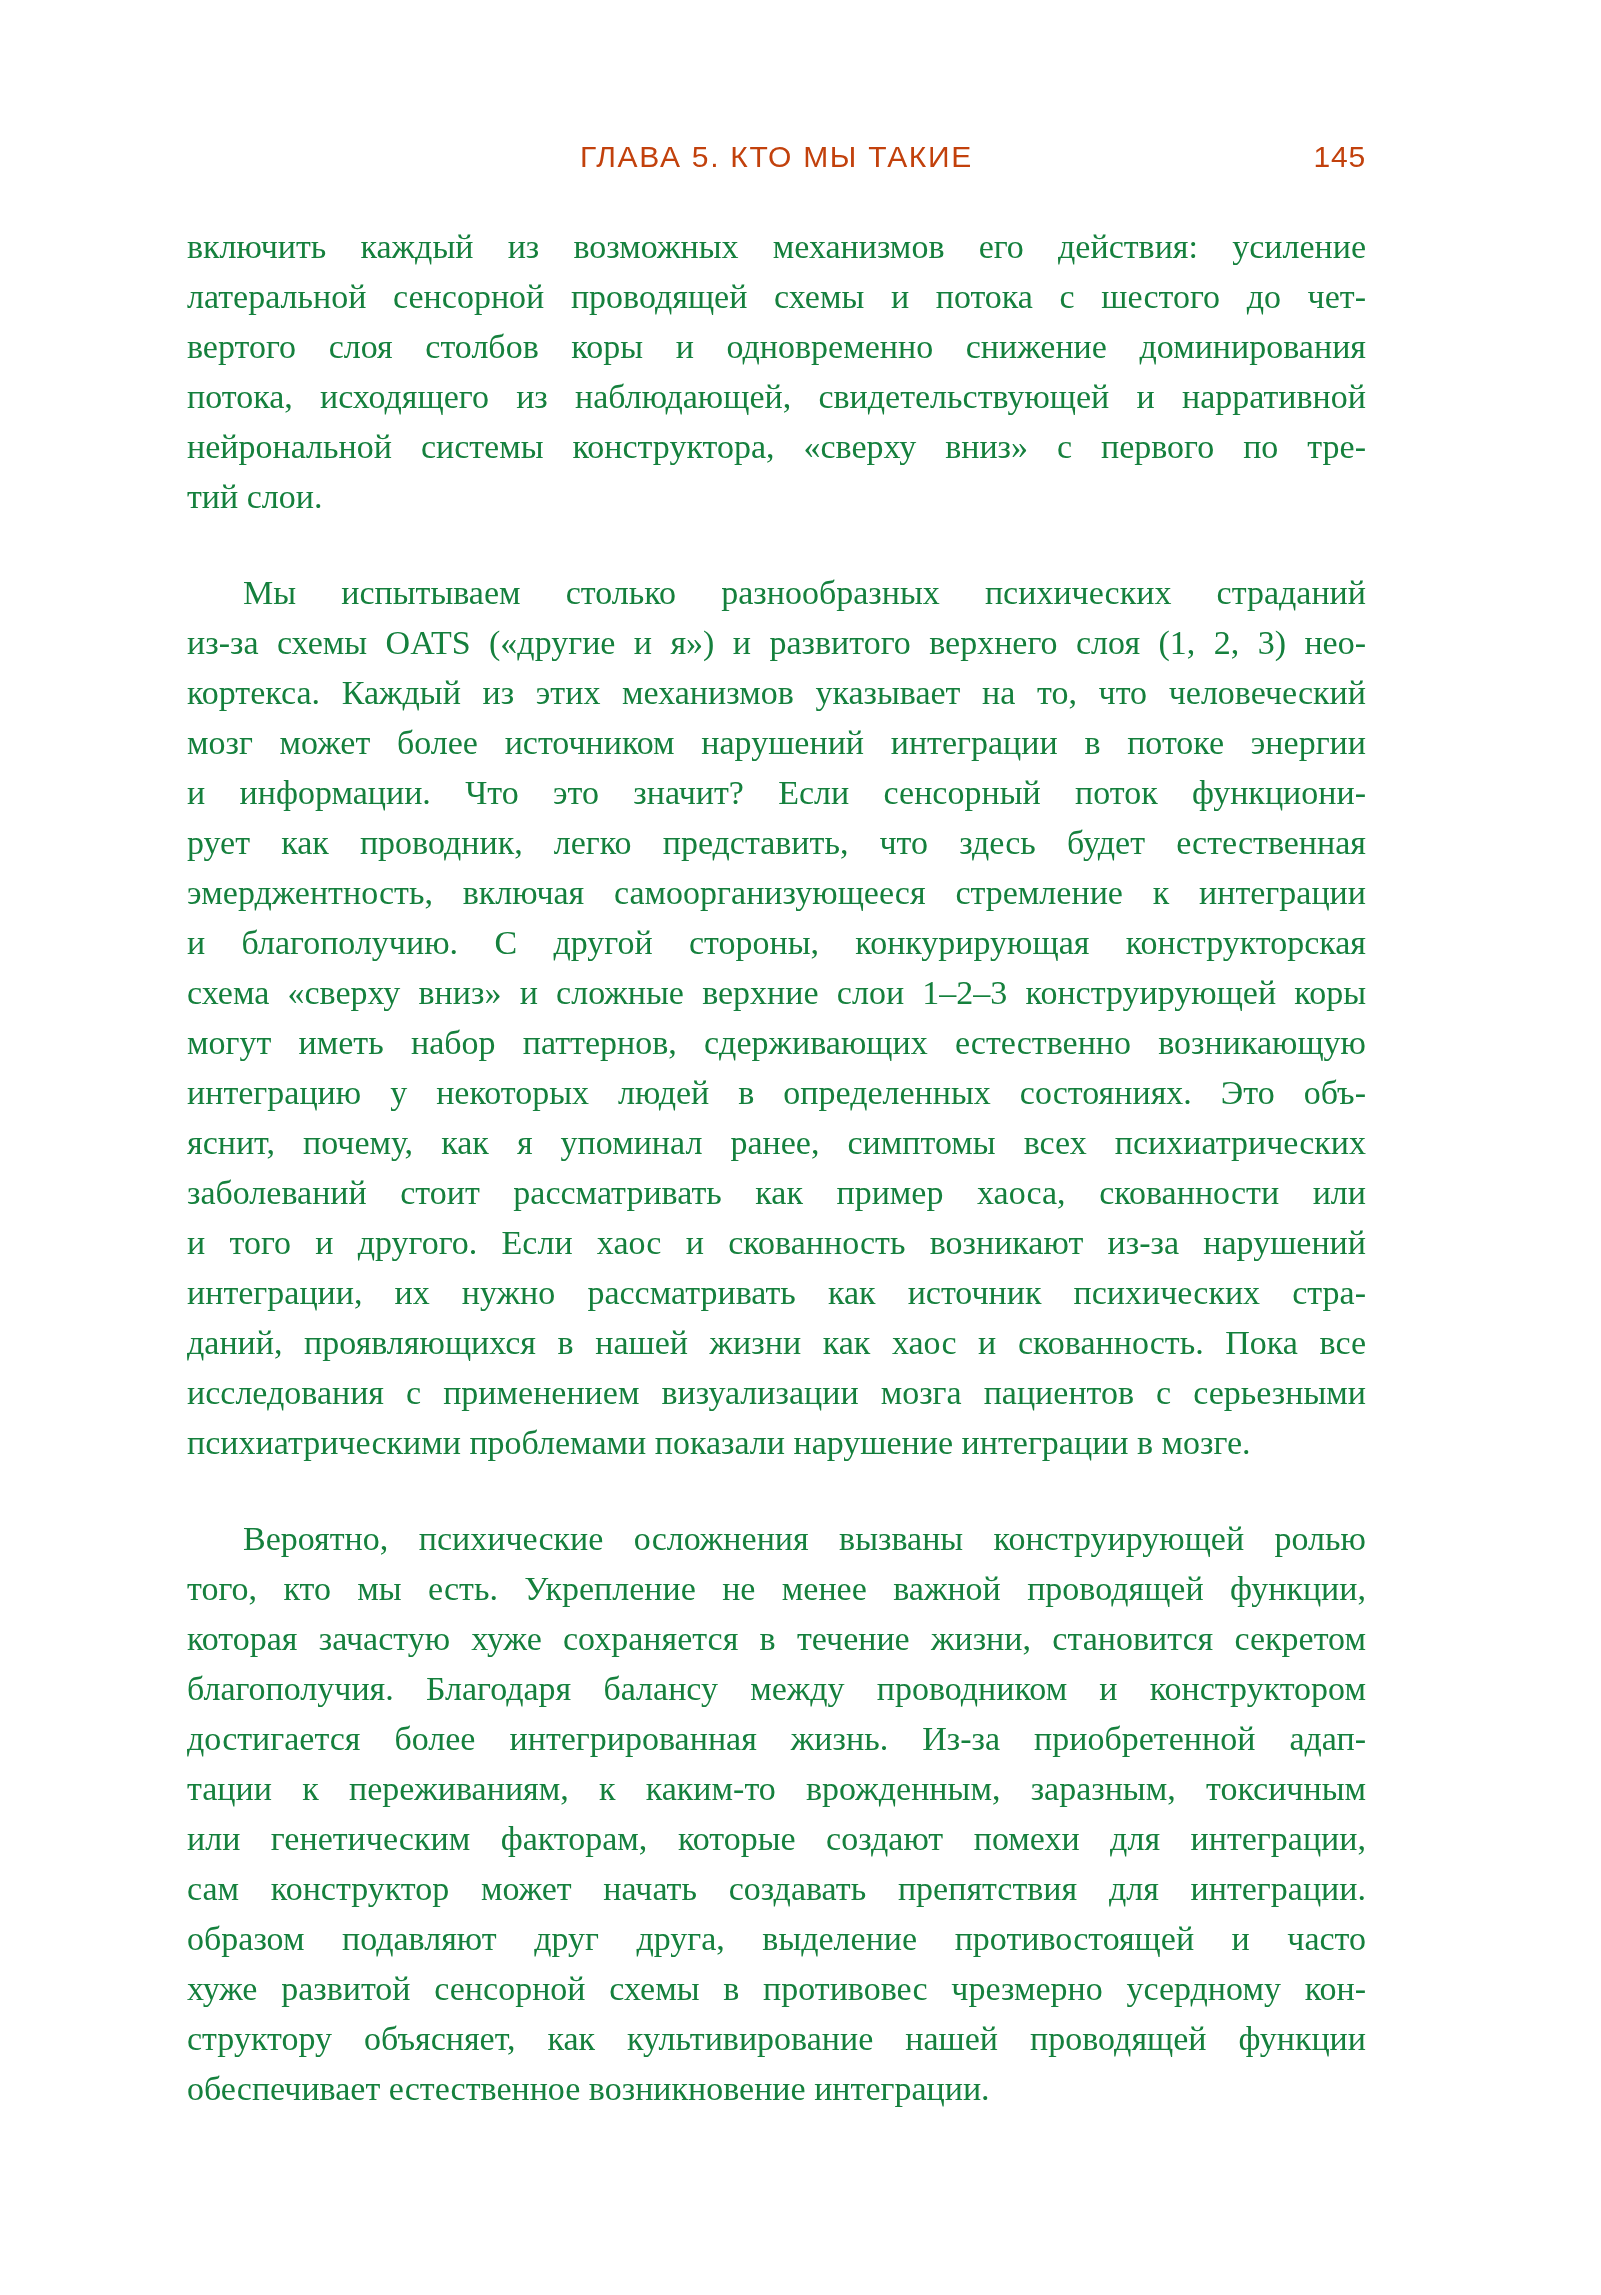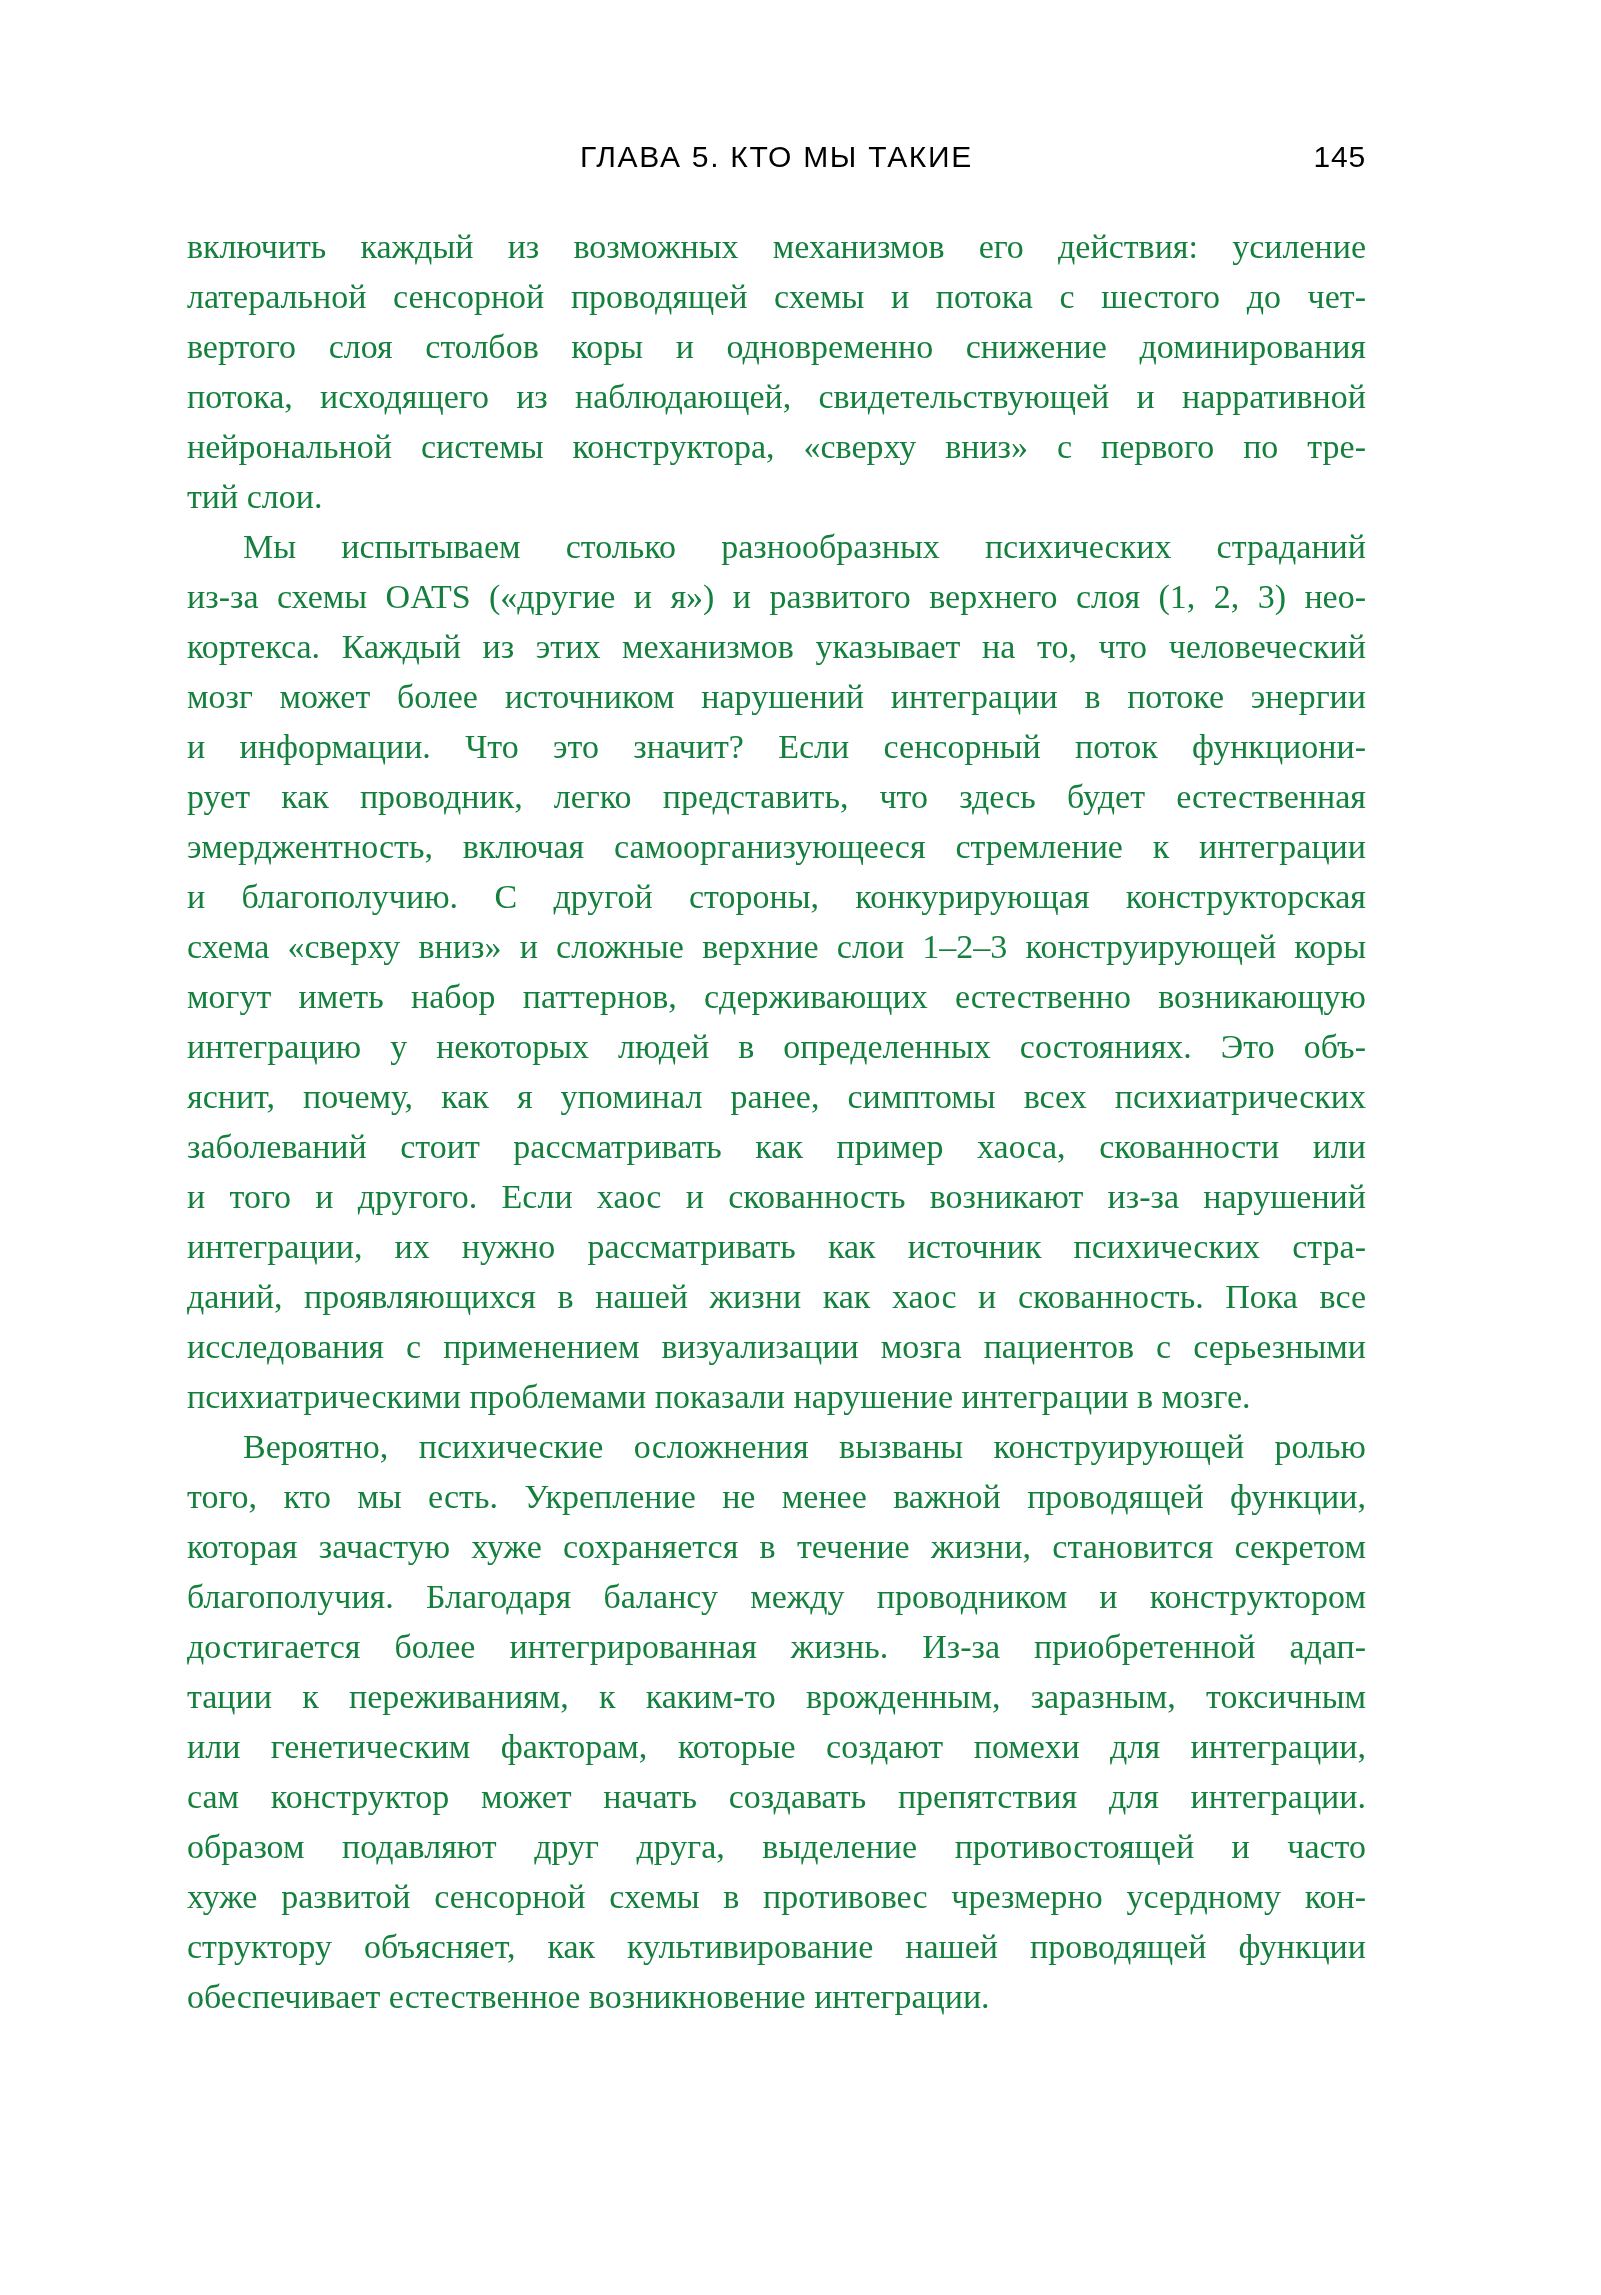--- a/index.html
+++ b/index.html
@@ -57,27 +57,27 @@
     line-height: 50px;
   }
   .paragraph { margin: 0; padding: 0; }
   .line {
     text-align: justify;
     text-align-last: justify;
     white-space: normal;
     word-spacing: normal;
   }
   .line.par-end { text-align-last: left; }
-  .line.indent { padding-left: 56px; }
+  .line.indent { padding-left: 56px; margin-top: 46px; }
 </style>
 </head>
 <body>
 
 <div class="page" style="background: rgb(255, 255, 255);">
-  <header class="running-head" style="color: #000000;">
+  <header class="running-head" style="color: #c2410c;">
     <span class="chapter">ГЛАВА 5. КТО МЫ ТАКИЕ</span>
     <span class="pagenum">145</span>
   </header>
 
   <main class="text-column" style="color: #15803d;">
 
   <div class="paragraph">
         <div class="line">включить каждый из возможных механизмов его действия: усиление</div>
         <div class="line">латеральной сенсорной проводящей схемы и потока с шестого до чет-</div>
         <div class="line">вертого слоя столбов коры и одновременно снижение доминирования</div>

